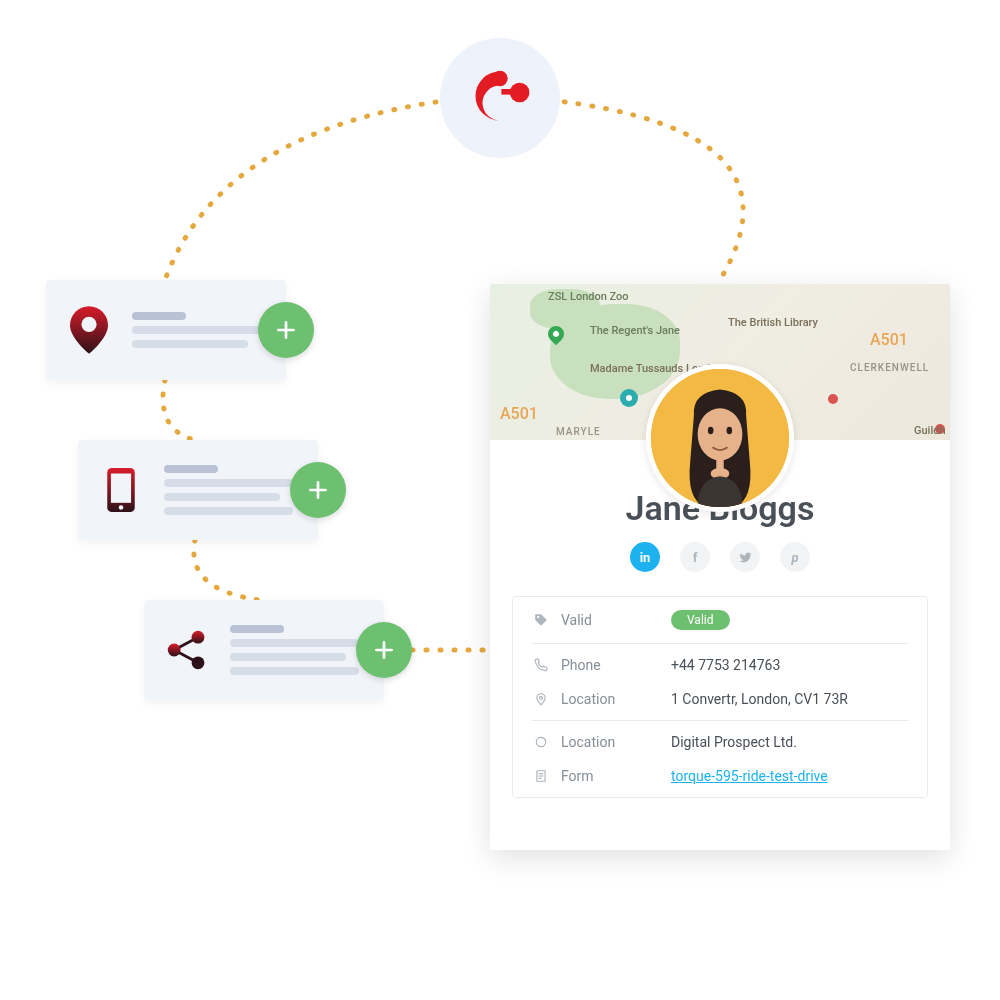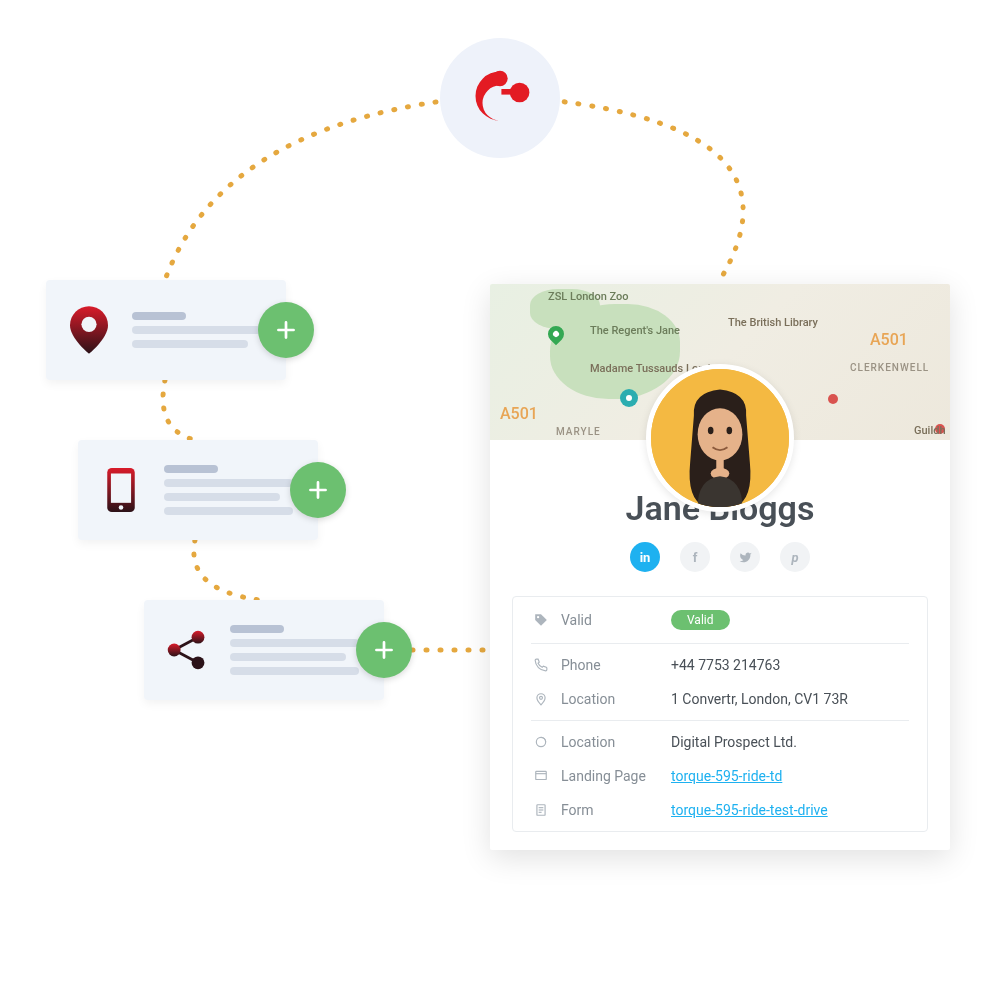--- a/index.html
+++ b/index.html
@@ -375,30 +375,20 @@
             <circle cx="12" cy="12" r="8"></circle>
             <path d="M12 4 A8 8 0 0 1 20 12"></path>
           </svg>
         </div>
       <div class="dlabel">Location</div>
       <div class="dvalue">Digital Prospect Ltd.</div>
     </div>
     <div class="detail-row">
       <div class="di">
           <svg viewBox="0 0 24 24" width="14" height="14" fill="none" stroke="#adb5bd" stroke-width="2">
-            <rect x="3" y="4" width="18" height="14" rx="1"></rect>
-            <line x1="3" y1="8" x2="21" y2="8"></line>
-          </svg>
-        </div>
-      <div class="dlabel">Landing Page</div>
-      <div class="dvalue link">torque-595-ride-td</div>
-    </div>
-    <div class="detail-row">
-      <div class="di">
-          <svg viewBox="0 0 24 24" width="14" height="14" fill="none" stroke="#adb5bd" stroke-width="2">
             <rect x="5" y="3" width="14" height="18" rx="1"></rect>
             <line x1="8" y1="8" x2="16" y2="8"></line>
             <line x1="8" y1="12" x2="16" y2="12"></line>
             <line x1="8" y1="16" x2="13" y2="16"></line>
           </svg>
         </div>
       <div class="dlabel">Form</div>
       <div class="dvalue link">torque-595-ride-test-drive</div>
     </div>
   </div>

